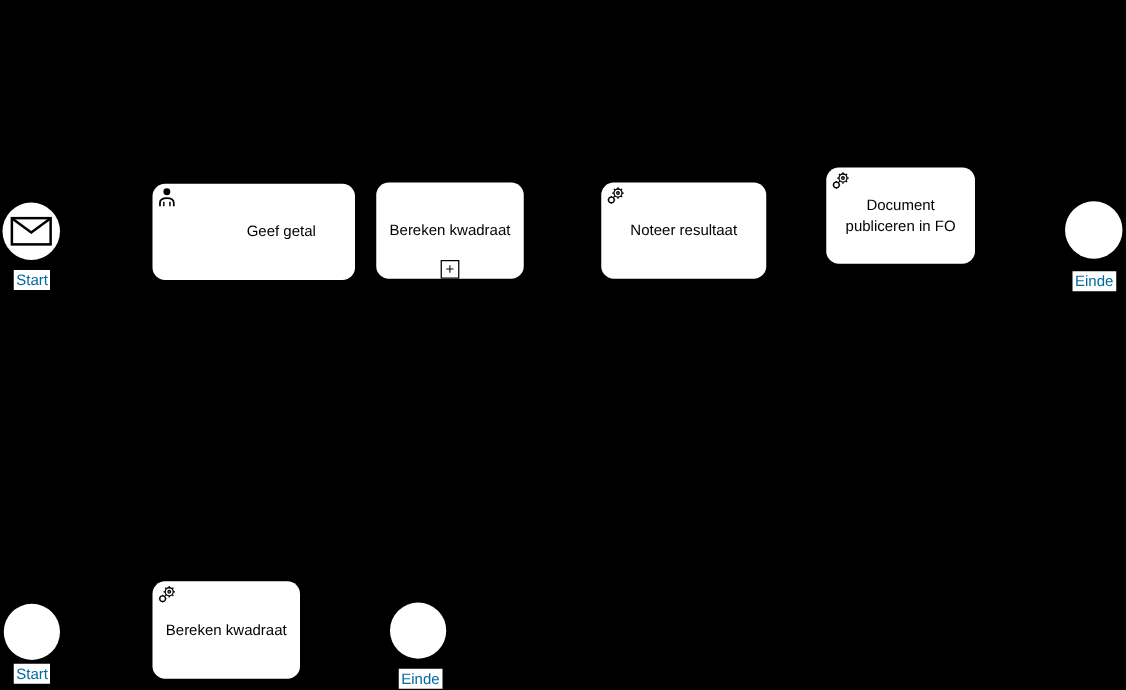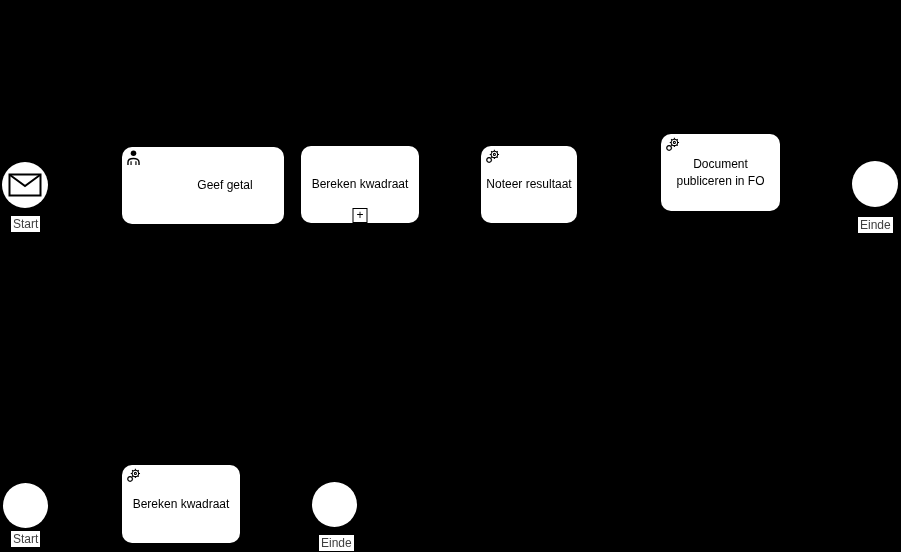--- a/index.html
+++ b/index.html
@@ -32,21 +32,21 @@
   }
   .task-icon{
     position:absolute;
     top:2px;left:3px;
     width:17px;height:17px;
     pointer-events:none;
   }
   .event-label{
     position:absolute;
     background:#ffffff;
-    color:#404040;
+    color:#0369a1;
     font-size:12px;
     line-height:14px;
     padding:1px 2px;
     white-space:nowrap;
   }
   .subprocess-marker{
     position:absolute;
     left:50%;bottom:0;
     transform:translateX(-50%);
     width:13px;height:13px;
@@ -83,21 +83,21 @@
       </svg>
     </span>
     <span class="task-label">Geef getal</span>
   </div>
 
   <div class="bpmn-task" style="left:301px;top:146px;">
     <span class="task-label">Bereken kwadraat</span>
     <span class="subprocess-marker">+</span>
   </div>
 
-  <div class="bpmn-task" style="left:481px;top:146px;width:96px;text-align:right;">
+  <div class="bpmn-task" style="left:481px;top:146px;width:132px;text-align:right;">
     <span class="task-icon">
       <svg width="17" height="17" viewBox="0 0 18 18">
         <g stroke="#000000" fill="#ffffff" stroke-width="1.1">
           <circle cx="11" cy="6.8" r="3.4"></circle>
           <circle cx="11" cy="6.8" r="1.1"></circle>
           <path d="M11,1.9 V3.3 M11,10.3 V11.7 M6.1,6.8 H7.5 M14.5,6.8 H15.9 M7.5,3.3 L8.5,4.3 M13.5,9.3 L14.5,10.3 M14.5,3.3 L13.5,4.3 M8.5,9.3 L7.5,10.3" fill="none"></path>
           <circle cx="5.4" cy="12.6" r="2.4"></circle>
           <path d="M5.4,9.4 V10.2 M5.4,15 V15.8 M2.2,12.6 H3 M7.8,12.6 H8.6" fill="none"></path>
         </g>
       </svg>

